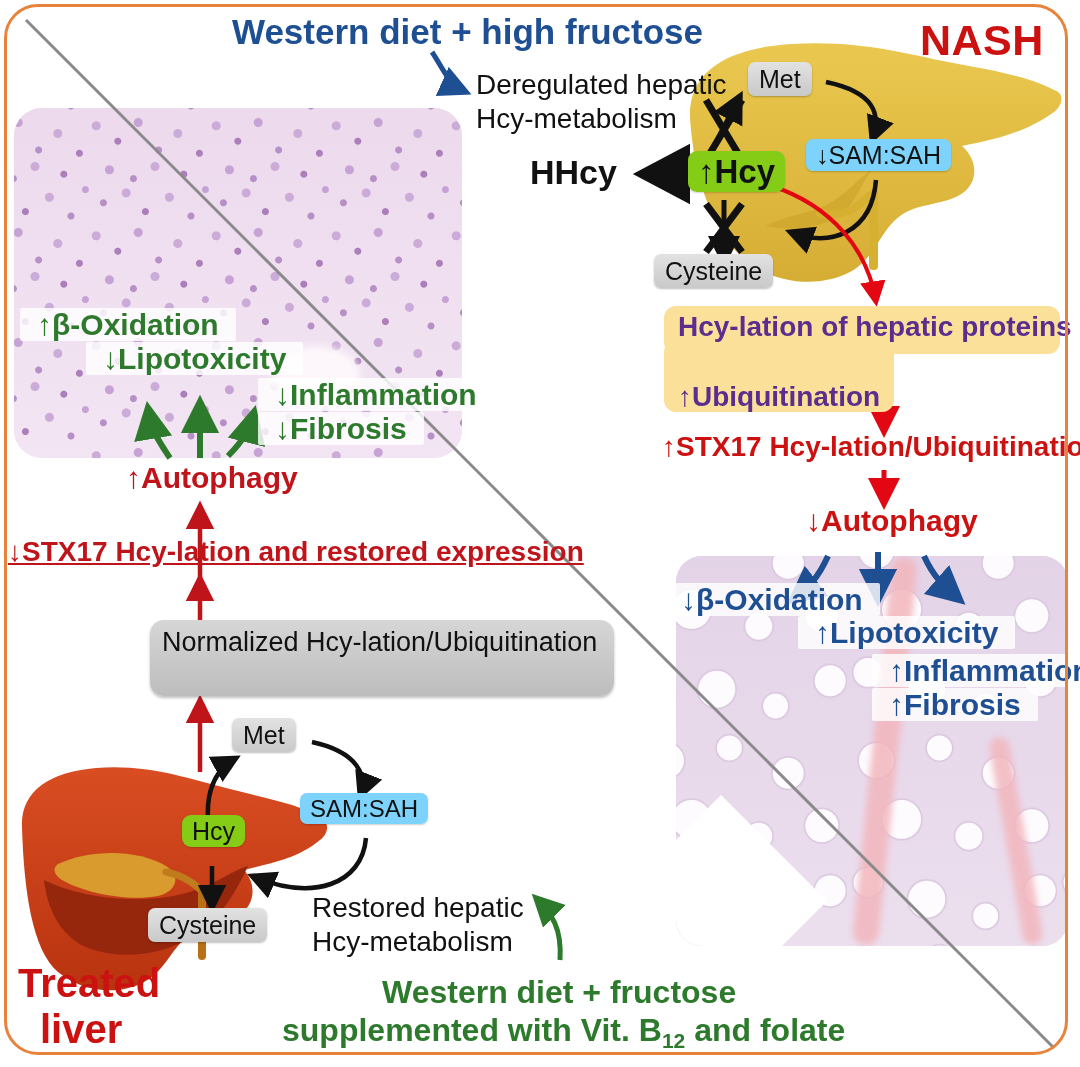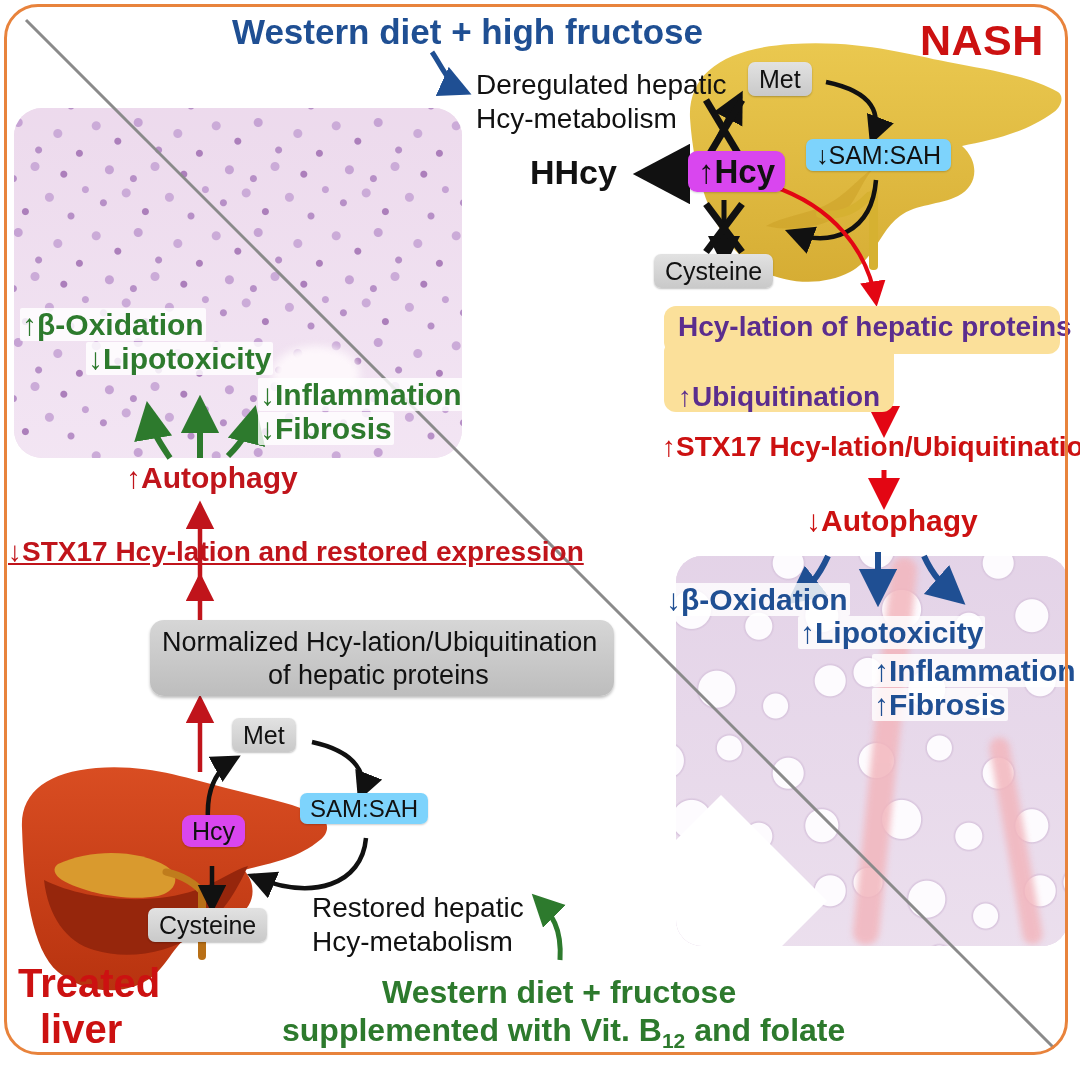--- a/index.html
+++ b/index.html
@@ -70,25 +70,25 @@
   #histo-nash .clipcorner{position:absolute;left:-30px;bottom:-30px;width:150px;height:150px;
       background:#fff;transform:rotate(45deg);}
 
   
   svg.layer{position:absolute;left:0;top:0;width:1080px;height:1067px;pointer-events:none;}
 
   
   .chip{position:absolute;white-space:nowrap;line-height:1.05;}
   .grey-box{background:linear-gradient(180deg,#e2e2e2,#c9c9c9);border-radius:7px;
      padding:3px 11px;color:#111;font-size:25px;font-weight:400;box-shadow:0 1px 2px rgba(0,0,0,.25);}
-  .yellow-box{background:#d946ef;border-radius:9px;padding:2px 10px;color:#111;
+  .yellow-box{background:#84cc16;border-radius:9px;padding:2px 10px;color:#111;
      font-size:25px;font-weight:700;box-shadow:0 1px 2px rgba(0,0,0,.18);}
   .salmon-box{background:#7dd3fc;border-radius:7px;padding:2px 10px;color:#111;font-size:25px;
      box-shadow:0 1px 2px rgba(0,0,0,.2);}
-  .hl{background:rgba(255,255,255,.82);padding:0 2px;border-radius:2px;}
+  .hl{background:rgba(255,255,255,.82);padding:0 17px;border-radius:2px;}
 
   .t-blue{color:#1f4f93;font-weight:700;text-align:center;}
   .t-red{color:#cc1111;font-weight:700;}
   .t-darkred{color:#c0141b;font-weight:700;}
   .t-green{color:#2d7a2d;font-weight:700;}
   .t-purple{color:#5b2d8e;font-weight:700;}
   .t-black{color:#111;}
 </style>
 </head>
 <body>
@@ -275,21 +275,20 @@
   </div>
   <div class="chip" style="left:258px;top:413px;font-size:30px;">
     <span class="hl t-green">↓Fibrosis</span>
   </div>
 
   <div class="chip t-darkred" style="left:126px;top:462px;font-size:30px;">↑Autophagy</div>
 
   <div class="chip t-darkred" style="left:8px;top:537px;font-size:28px;text-decoration:underline;">↓STX17 Hcy-lation and restored expression</div>
 
   <div class="chip t-black" style="left:162px;top:628px;font-size:27px;">Normalized Hcy-lation/Ubiquitination</div>
-  <div class="chip t-black" style="left:268px;top:661px;font-size:27px;">of hepatic proteins</div>
 
   <div class="chip" style="left:232px;top:722px;">
     <span class="grey-box">Met</span>
   </div>
   <div class="chip" style="left:182px;top:818px;">
     <span class="yellow-box" style="font-weight:400;">Hcy</span>
   </div>
   <div class="chip" style="left:148px;top:912px;">
     <span class="grey-box">Cysteine</span>
   </div>

